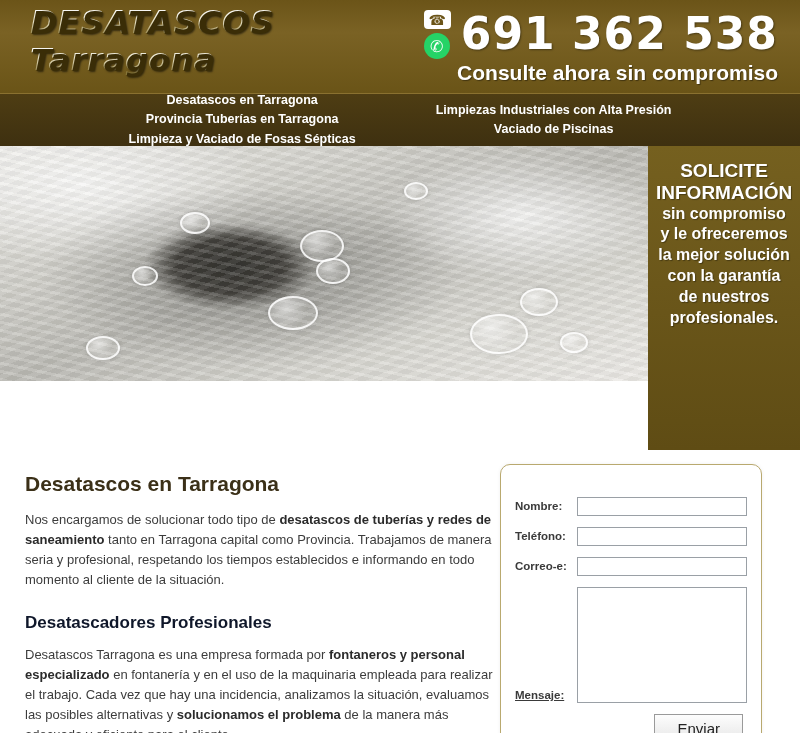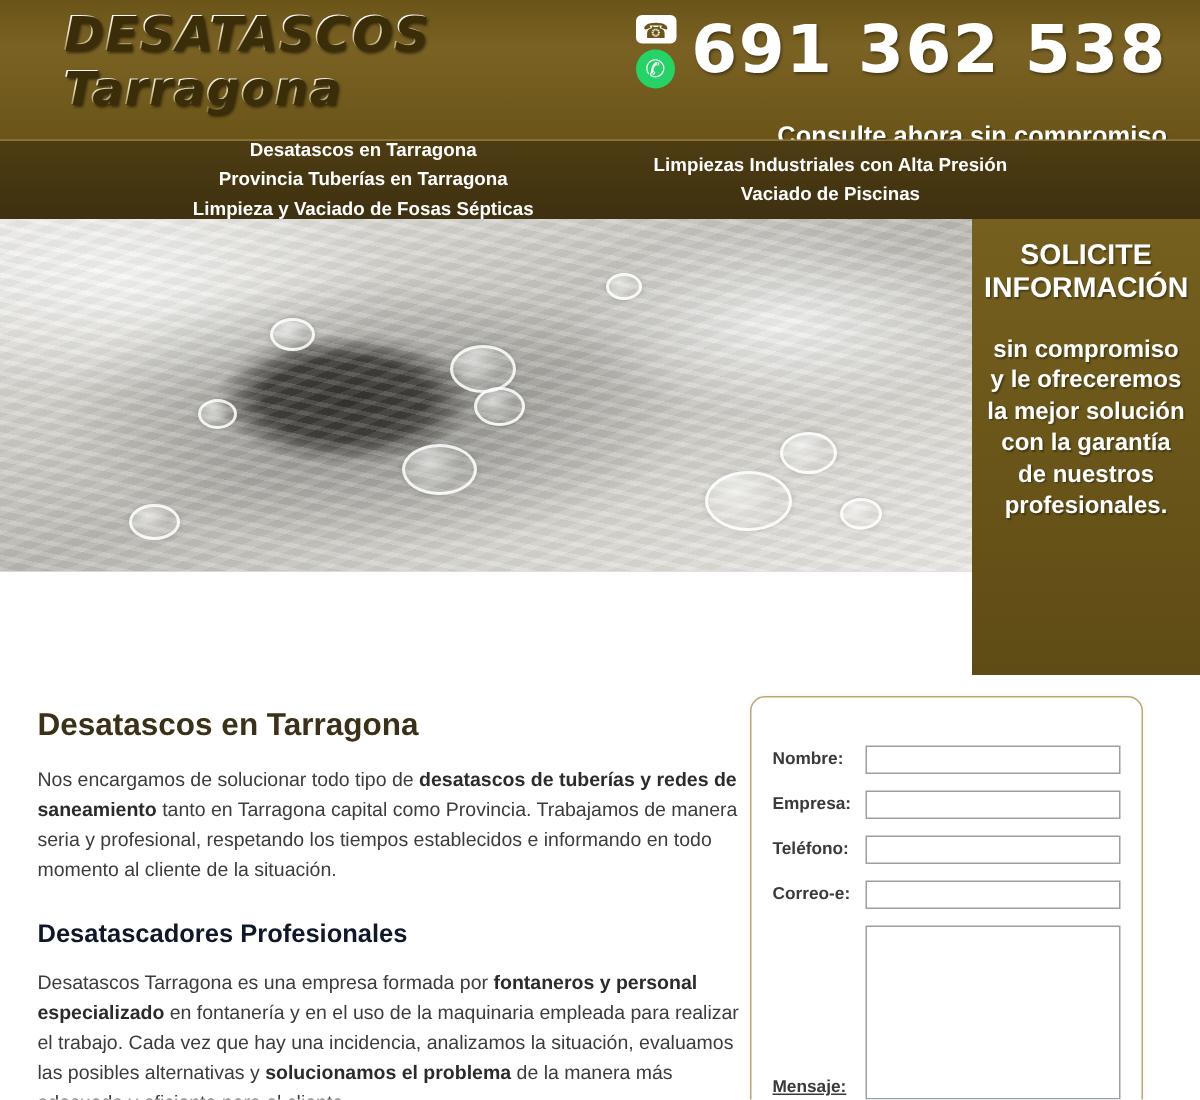--- a/index.html
+++ b/index.html
@@ -27,21 +27,20 @@
     height: 93px;
     background: linear-gradient(to bottom, #6b5418 0%, #7a6224 35%, #6a5417 100%);
     background-color: #6f5a1d;
     overflow: hidden;
   }
   .logo {
     position: absolute;
     left: 30px;
     top: 6px;
     width: 300px;
-    margin-left: 12px;
   }
   .logo-line1, .logo-line2 {
     font-family: "DejaVu Sans", sans-serif;
     font-weight: bold;
     font-style: italic;
     letter-spacing: 1px;
     color: #f2efe2;
     text-shadow: 1px 1px 0 #3a2d07, 2px 2px 2px rgba(0,0,0,.55);
     line-height: 1;
   }
@@ -106,24 +105,24 @@
   .phone-number {
     font-family: "DejaVu Sans", sans-serif;
     font-size: 44px;
     font-weight: bold;
     color: #ffffff;
     letter-spacing: 1px;
     line-height: 1;
     text-shadow: 1px 1px 2px rgba(0,0,0,.4);
   }
   .phone-sub {
-    font-size: 17px;
-    font-weight: bold;
-    color: #ffffff;
-    margin-top: 22px;
+    font-size: 21px;
+    font-weight: bold;
+    color: #ffffff;
+    margin-top: 2px;
     text-shadow: 1px 1px 1px rgba(0,0,0,.4);
   }
 
   
   .servicebar {
     height: 52px;
     background: #4a3a12;
     background: linear-gradient(to bottom,#4e3d13,#3e3010);
     display: flex;
     align-items: center;
@@ -189,21 +188,21 @@
     padding: 14px 8px 0 8px;
     box-sizing: border-box;
   }
   .hero-side .t1 {
     font-size: 19px;
     font-weight: bold;
     line-height: 1.15;
     text-shadow: 1px 1px 1px rgba(0,0,0,.35);
   }
   .hero-side .t2 {
-    margin-top: 20px;
+    margin-top: 0;
     font-size: 16px;
     font-weight: bold;
     line-height: 1.3;
     text-shadow: 1px 1px 1px rgba(0,0,0,.35);
   }
 
   
   .main {
     display: flex;
     padding: 0;
@@ -369,24 +368,20 @@
       </p>
     </div>
 
     <div class="form-wrap">
       <form class="form-box">
         <div class="frow">
           <label>Nombre:</label>
           <input type="text" value="" style="">
         </div>
         <div class="frow">
-          <label>Empresa:</label>
-          <input type="text" value="" style="">
-        </div>
-        <div class="frow">
           <label>Teléfono:</label>
           <input type="text" value="" style="">
         </div>
         <div class="frow">
           <label>Correo-e:</label>
           <input type="text" value="" style="">
         </div>
         <div class="frow msg">
           <label>Mensaje:</label>
           <textarea style=""></textarea>

